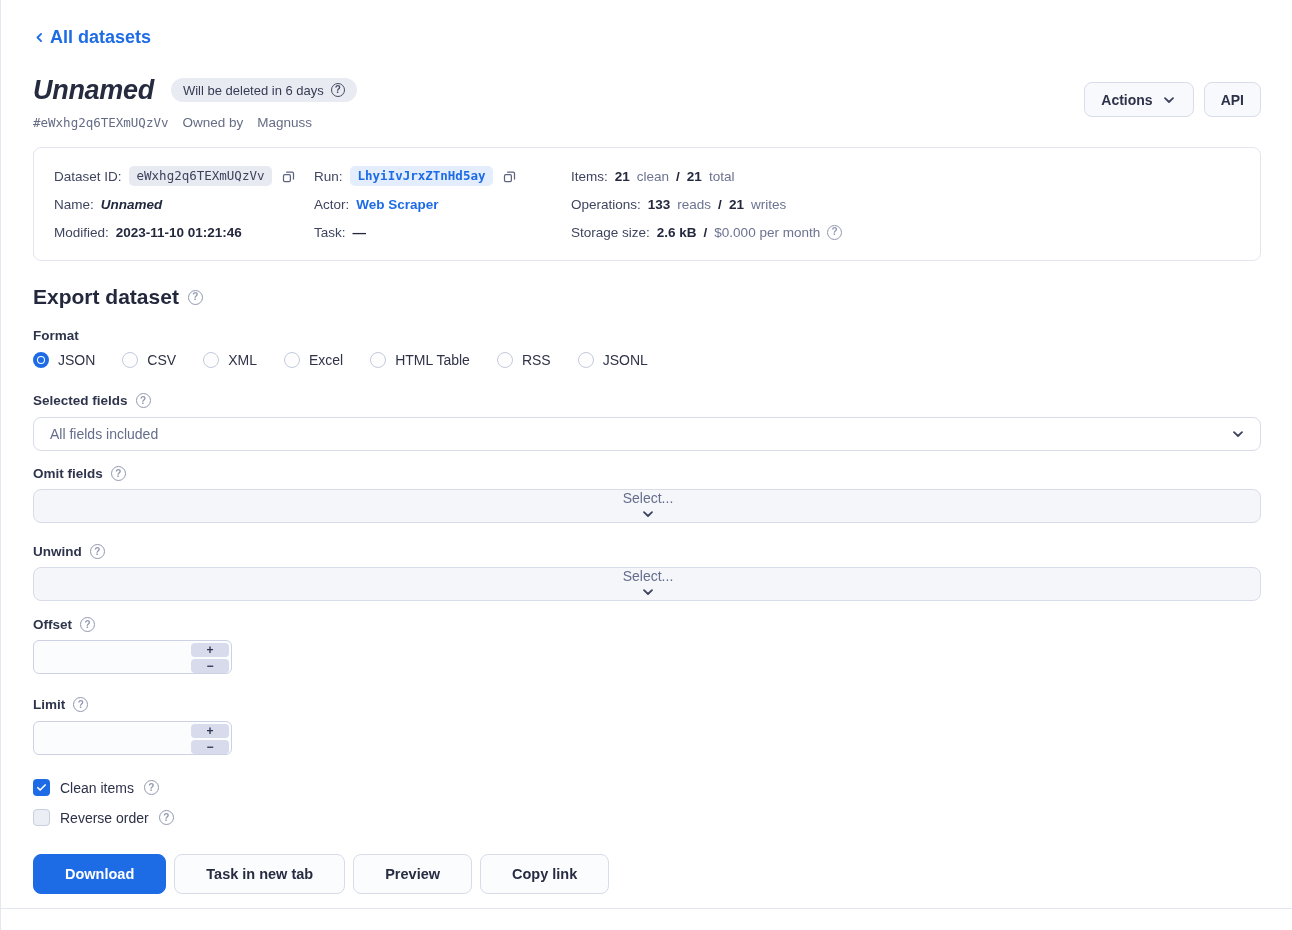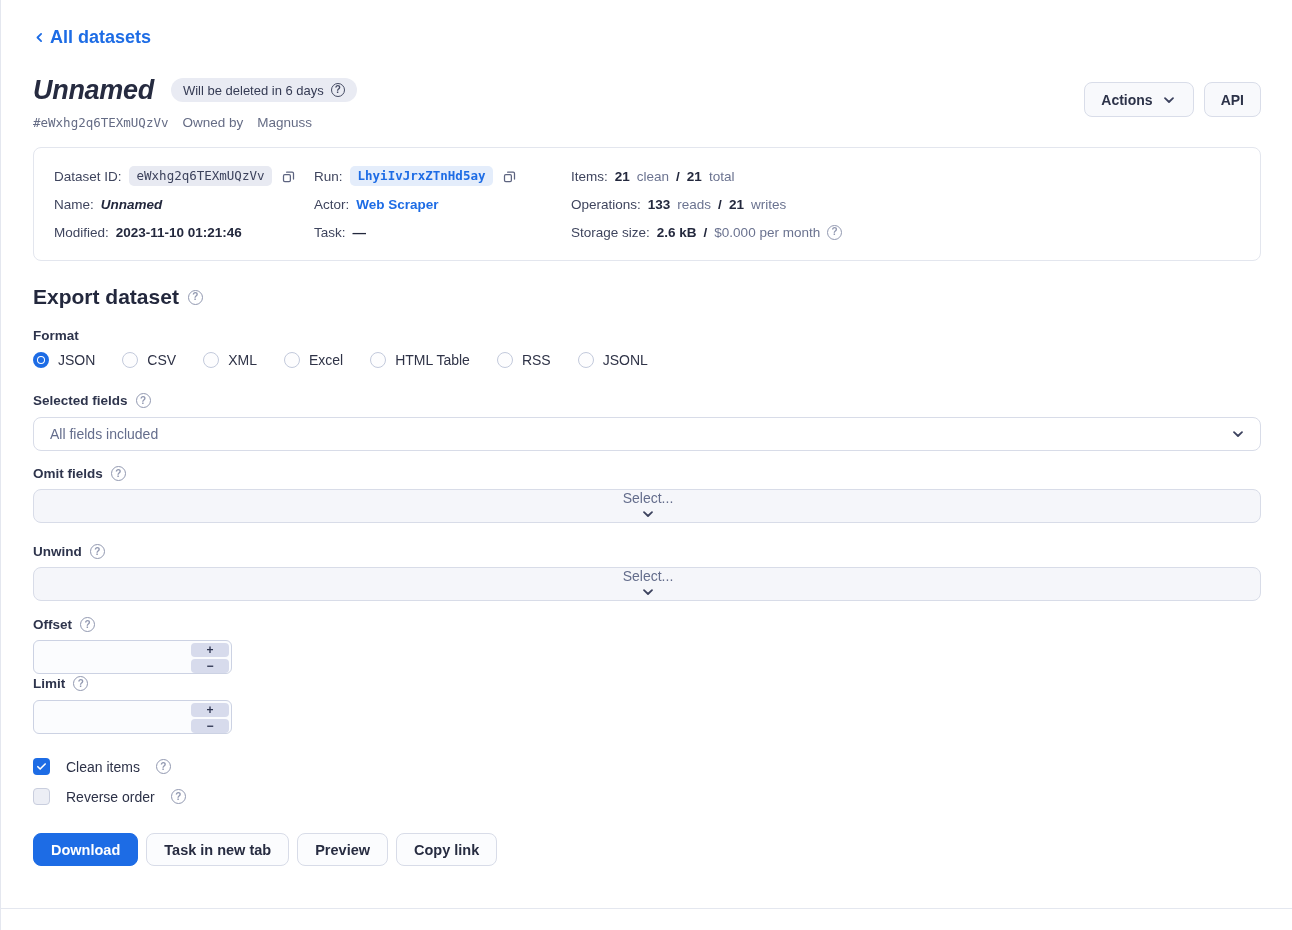--- a/index.html
+++ b/index.html
@@ -61,45 +61,45 @@
   .radio.checked { border:4.5px solid #1d6ce5; background:#fff; position:relative; }
   .radio.checked::after { content:""; position:absolute; inset:1px; border-radius:50%; background:#1d6ce5; }
   .radio-label { font-size:14px; color:#2f3347; }
 
   .mt-selected { margin-top:25px; }
   .mt-8 { margin-top:8px;flex-direction:column; }
   .mt-9 { margin-top:9px; }
   .mt-omit { margin-top:15px; }
   .mt-unwind { margin-top:21px; }
   .mt-offset { margin-top:16px; }
-  .mt-limit { margin-top:2px; }
+  .mt-limit { margin-top:23px; }
 
   .select-box { display:flex; align-items:center; justify-content:space-between;
     width:1228px; height:34px; padding:0 14px 0 16px; border:1px solid #d8dce8; border-radius:8px;
     font-size:14px; color:#646d8c; cursor:pointer; background:#f5f6fa; }
   .select-box.white { background:#fff; }
 
   .num-input { position:relative; width:199px; height:34px; border:1px solid #ccd2e3; border-radius:6px; background:#fbfcfe; }
   .num-input input { position:absolute; inset:0; width:100%; height:100%; border:none; background:transparent;
     padding:0 48px 0 10px; font-family:inherit; font-size:14px; color:#2f3347; outline:none; }
   .steppers { position:absolute; right:2px; top:2px; display:flex; flex-direction:column; gap:2px; }
   .step { width:38px; height:14px; background:#d7dbec; border:none; border-radius:4px;
     display:flex; align-items:center; justify-content:center; font-size:12px; font-weight:700;
     color:#2e3450; line-height:1; cursor:pointer; padding:0; }
 
-  .check-row { display:flex; align-items:center; gap:16px; font-size:14px; color:#2c3147; }
+  .check-row { display:flex; align-items:center; gap:10px; font-size:14px; color:#2c3147; }
   .mt-clean { margin-top:24px; }
   .mt-reverse { margin-top:13px; }
   .checkbox { width:17px; height:17px; border-radius:4px; display:flex; align-items:center; justify-content:center;
     flex:0 0 auto; cursor:pointer; }
   .checkbox.checked { background:#1d6ce5; }
   .checkbox.unchecked { background:#eceef5; border:1px solid #c9cede; }
 
   .btn-row { display:flex; gap:8px; margin-top:28px; }
-  .btn-lg { height:33px; padding:0 17px; border-radius:8px; font-size:14.5px; font-weight:700;
+  .btn-lg { height:40px; padding:0 31px; border-radius:8px; font-size:14.5px; font-weight:700;
     font-family:inherit; cursor:pointer; display:inline-flex; align-items:center; justify-content:center; }
   .btn-primary { background:#1d6ce5; border:1px solid #1d6ce5; color:#fff; }
   .btn-ghost { background:#fbfcfe; border:1px solid #d8dce8; color:#272c41; }
 
   svg { display:block; }
 </style>
 </head>
 <body>
 
 <div class="page">

